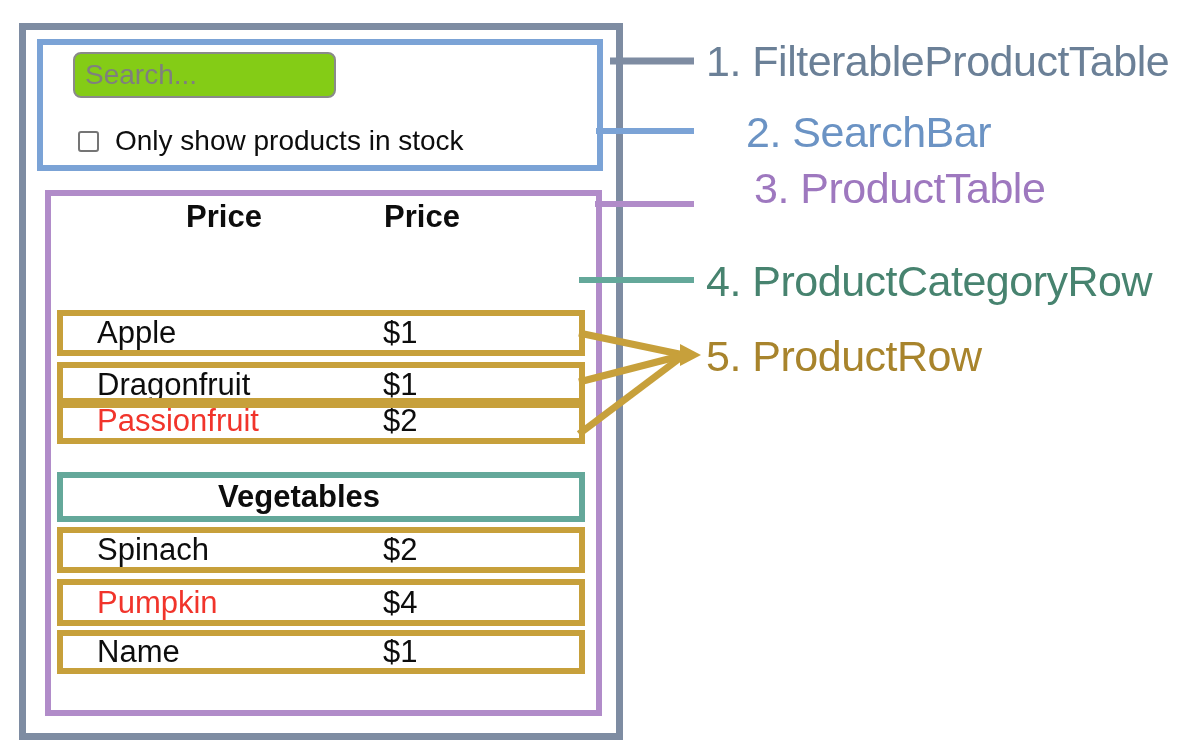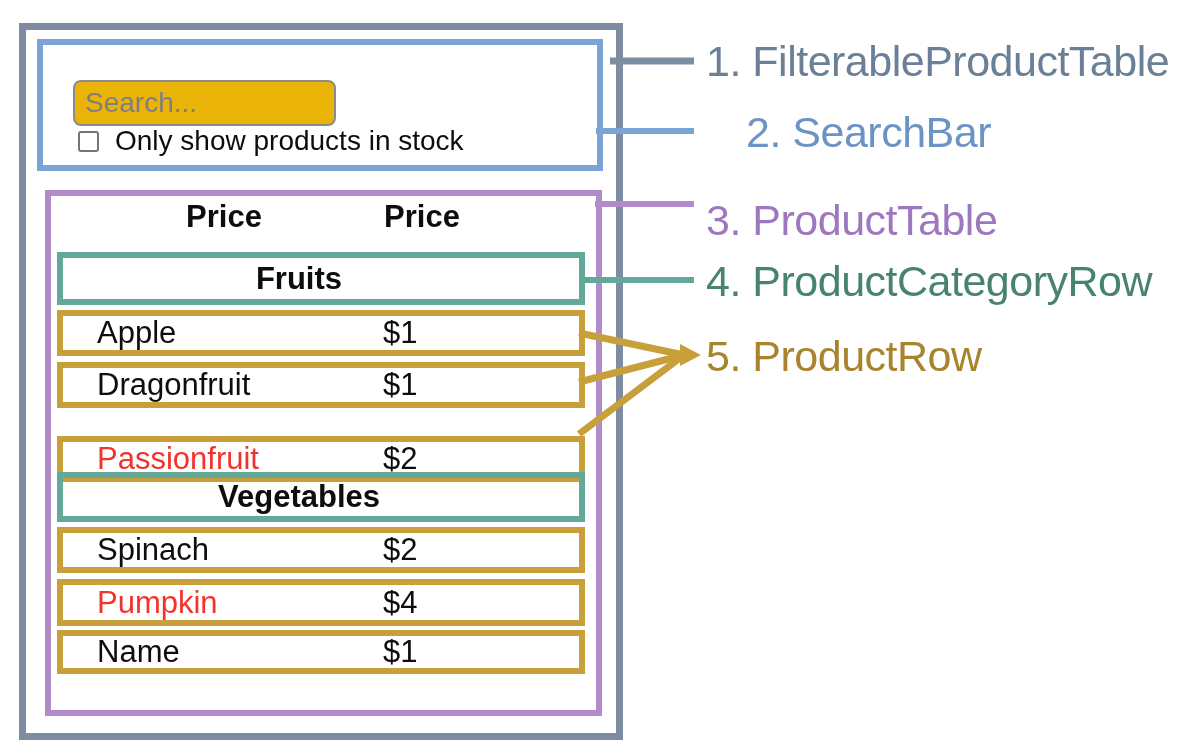--- a/index.html
+++ b/index.html
@@ -6,23 +6,23 @@
   .canvas{position:relative;width:1200px;height:744px;background:#ffffff;overflow:hidden;
           font-family:"Liberation Sans",sans-serif;color:var(--text,#0d0d0d);}
   .abs{position:absolute;box-sizing:border-box;}
 
   
   .outer-box{left:19px;top:23px;width:604px;height:717px;border:7px solid var(--slate);}
   .searchbar-box{left:37px;top:39px;width:566px;height:132px;border:6px solid var(--blue);}
   .product-table-box{left:45px;top:190px;width:557px;height:526px;border:6px solid var(--purple);}
 
   
-  .search-input{left:73px;top:80px;width:263px;height:46px;border:2px solid var(--input-border);
+  .search-input{left:73px;top:52px;width:263px;height:46px;border:2px solid var(--input-border);
                 border-radius:8px;font-family:"Liberation Sans",sans-serif;font-size:28px;
-                padding:0 10px;color:#555;outline:none;background:#eab308;}
+                padding:0 10px;color:#555;outline:none;background:#84cc16;}
   .search-input::placeholder{color:var(--placeholder);opacity:1;}
   .stock-row{left:78px;top:126px;height:30px;display:flex;align-items:center;gap:16px;}
   .checkbox{width:21px;height:21px;border:2px solid var(--checkbox-border);border-radius:3px;
             background:#fff;box-sizing:border-box;}
   .stock-label{font-size:28px;white-space:nowrap;text-align:right;}
 
   
   .col-header{top:199px;transform:translateX(-50%);font-size:31px;font-weight:bold;white-space:nowrap;}
 
   
@@ -58,33 +58,30 @@
   <div class="abs stock-row">
     <span class="checkbox"></span>
     <span class="stock-label">Only show products in stock</span>
   </div>
 
   <div class="abs product-table-box"></div>
 
   <span class="abs col-header" style="left:224px;">Price</span>
   <span class="abs col-header" style="left:422px;">Price</span>
 
-  <div class="abs category-row" style="top:252px;height:53px;">
-    <span class="category-label">Fruits</span>
-  </div>
 
   <div class="abs product-row" style="top:310px;height:46px;">
     <span class="product-name">Apple</span>
     <span class="product-price">$1</span>
   </div>
   <div class="abs product-row" style="top:362px;height:46px;">
     <span class="product-name">Dragonfruit</span>
     <span class="product-price">$1</span>
   </div>
-  <div class="abs product-row" style="top:436px;height:46px;">
+  <div class="abs product-row" style="top:398px;height:46px;">
     <span class="product-name red">Passionfruit</span>
     <span class="product-price">$2</span>
   </div>
 
   <div class="abs category-row" style="top:472px;height:50px;">
     <span class="category-label">Vegetables</span>
   </div>
 
   <div class="abs product-row" style="top:527px;height:46px;">
     <span class="product-name">Spinach</span>
@@ -94,21 +91,21 @@
     <span class="product-name red">Pumpkin</span>
     <span class="product-price">$4</span>
   </div>
   <div class="abs product-row" style="top:630px;height:44px;">
     <span class="product-name">Name</span>
     <span class="product-price">$1</span>
   </div>
 
   <span class="legend-item" style="top: 61px; color: rgb(107, 128, 151);">1. FilterableProductTable</span>
   <span class="legend-item" style="top: 132px; color: rgb(107, 147, 196); margin-left: 40px;">2. SearchBar</span>
-  <span class="legend-item" style="top: 220px; color: rgb(158, 120, 191);">3. ProductTable</span>
+  <span class="legend-item" style="top: 188px; color: rgb(158, 120, 191); margin-left: 48px;">3. ProductTable</span>
   <span class="legend-item" style="top: 281px; color: rgb(71, 131, 111);">4. ProductCategoryRow</span>
   <span class="legend-item" style="top: 356px; color: rgb(168, 132, 44);">5. ProductRow</span>
 
   <svg class="overlay" width="1200" height="744" viewBox="0 0 1200 744">
     <line class="ln-slate" x1="610" y1="61" x2="694" y2="61" stroke-width="7"></line>
     <line class="ln-blue" x1="596" y1="131" x2="694" y2="131" stroke-width="6"></line>
     <line class="ln-purple" x1="595" y1="204" x2="694" y2="204" stroke-width="6"></line>
     <line class="ln-teal" x1="579" y1="280" x2="694" y2="280" stroke-width="6"></line>
     <line class="ln-gold" x1="579" y1="333" x2="684" y2="355" stroke-width="7"></line>
     <line class="ln-gold" x1="579" y1="382" x2="684" y2="355" stroke-width="7"></line>

